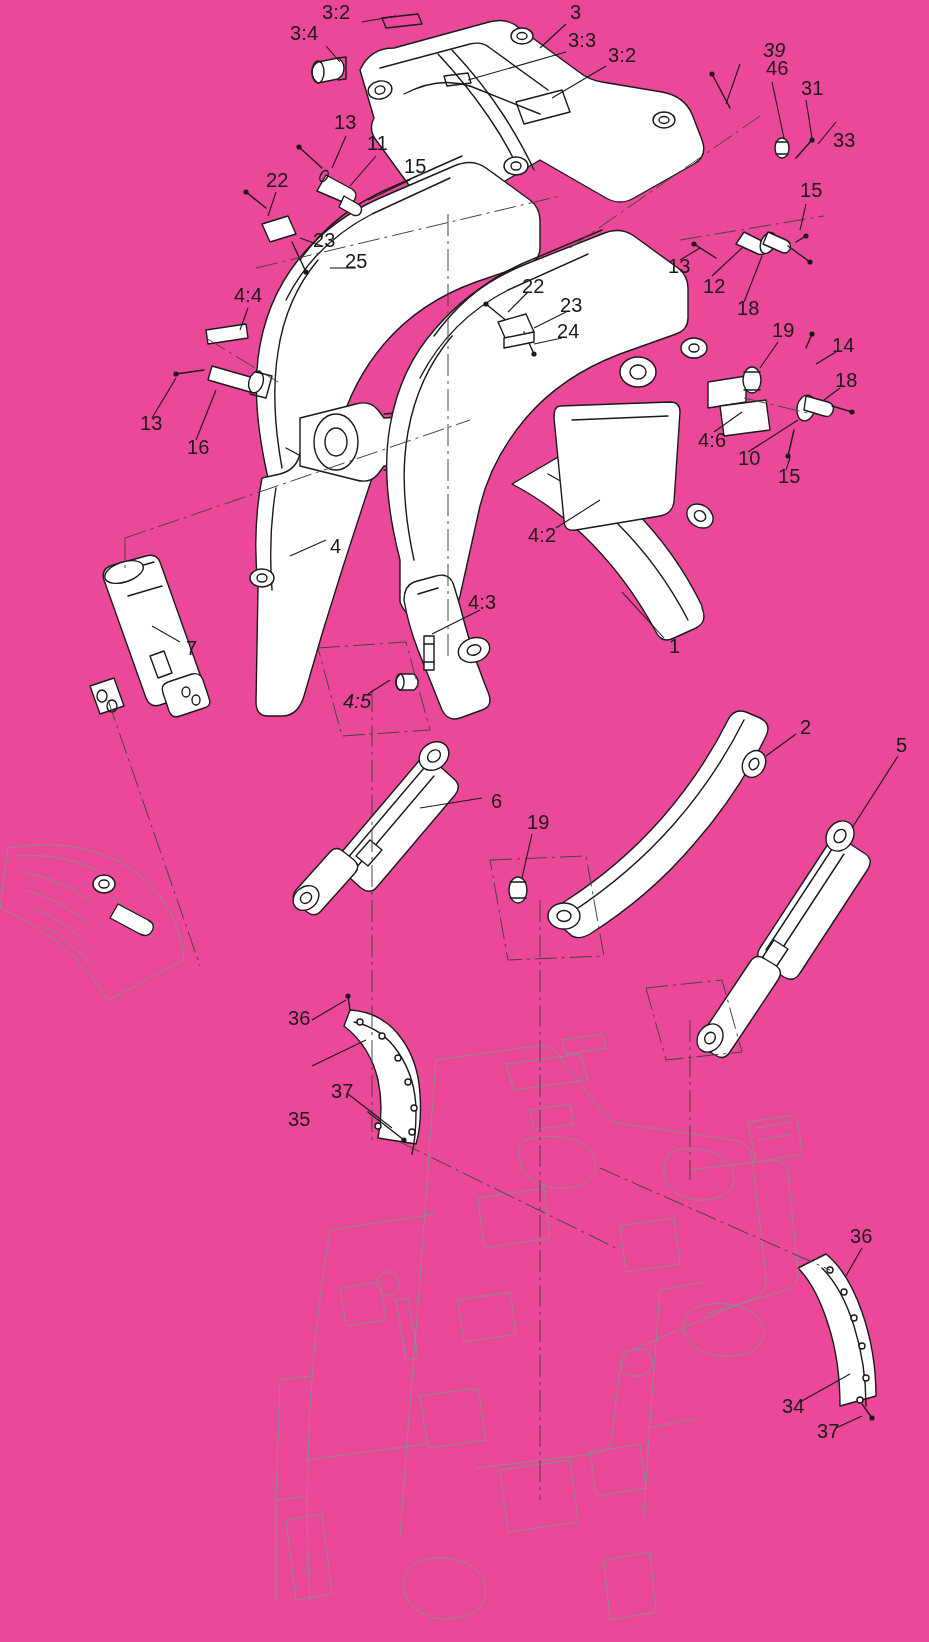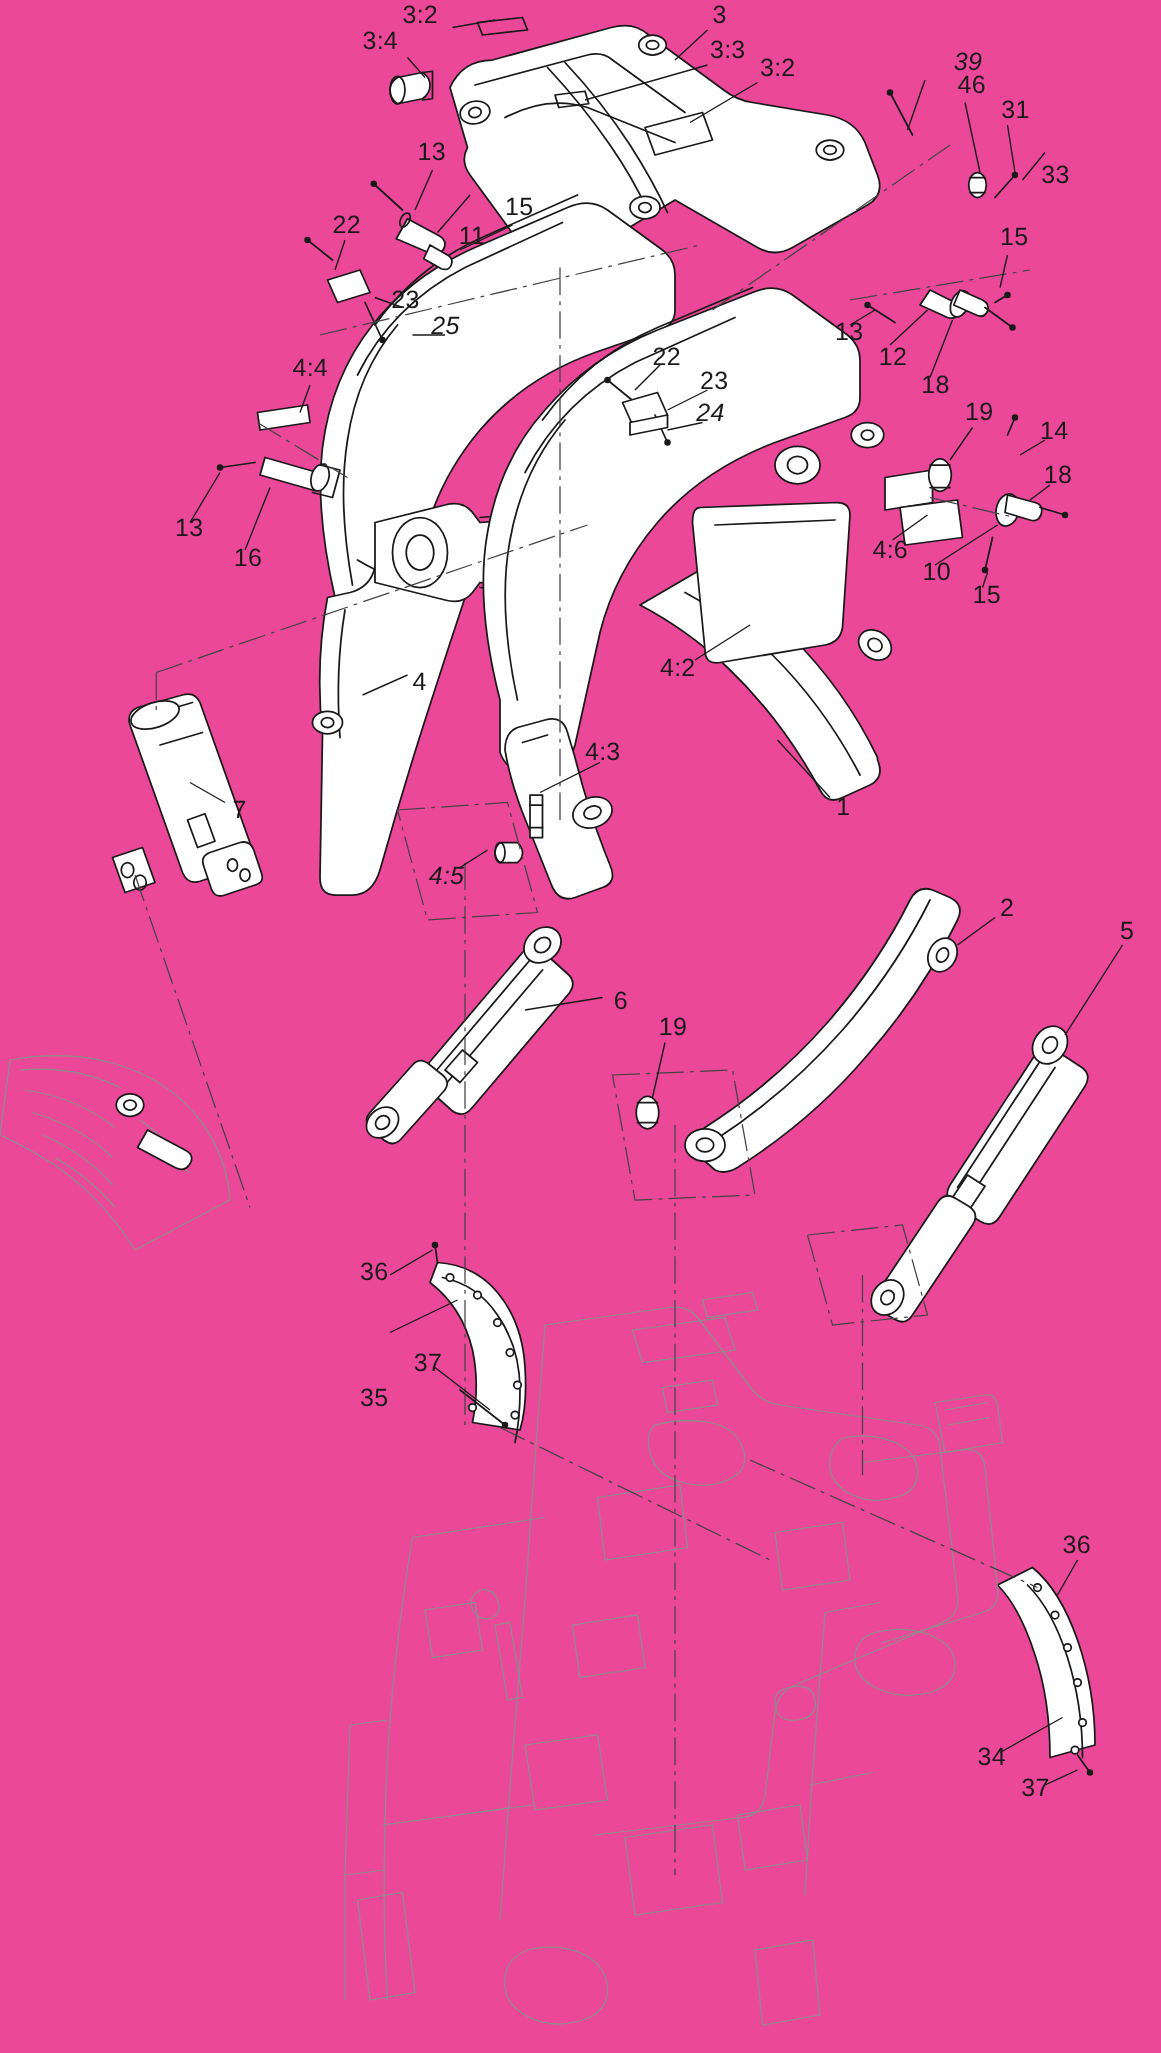--- a/index.html
+++ b/index.html
@@ -398,32 +398,32 @@
   <div class="callout" style="left:322px; top:2px;">3:2</div>
   <div class="callout" style="left:570px; top:2px;">3</div>
   <div class="callout" style="left:290px; top:23px;text-align:center;">3:4</div>
   <div class="callout" style="left:568px; top:30px;">3:3</div>
   <div class="callout" style="left:608px; top:45px;">3:2</div>
   <div class="callout" style="left:763px; top:40px;font-style:italic;">39</div>
   <div class="callout" style="left:766px; top:58px;">46</div>
   <div class="callout" style="left:801px; top:78px;">31</div>
   <div class="callout" style="left:833px; top:98px;margin-top:32px;">33</div>
   <div class="callout" style="left:334px; top:112px;">13</div>
-  <div class="callout" style="left:367px; top:133px;margin-top:46px;">11</div>
+  <div class="callout" style="left:367px; top:133px;">11</div>
   <div class="callout" style="left:404px; top:156px;">15</div>
   <div class="callout" style="left:266px; top:170px;">22</div>
   <div class="callout" style="left:800px; top:180px;">15</div>
   <div class="callout" style="left:313px; top:230px;">23</div>
   <div class="callout" style="left:522px; top:276px;">22</div>
   <div class="callout" style="left:668px; top:256px;">13</div>
   <div class="callout" style="left:703px; top:276px;">12</div>
   <div class="callout" style="left:737px; top:298px;">18</div>
-  <div class="callout" style="left:345px; top:251px;font-style:italic;">25</div>
+  <div class="callout" style="left:345px; top:251px;">25</div>
   <div class="callout" style="left:560px; top:295px;">23</div>
-  <div class="callout" style="left:557px; top:321px;font-style:italic;">24</div>
+  <div class="callout" style="left:557px; top:321px;">24</div>
   <div class="callout" style="left:772px; top:320px;">19</div>
   <div class="callout" style="left:832px; top:335px;">14</div>
   <div class="callout" style="left:835px; top:370px;">18</div>
   <div class="callout" style="left:234px; top:285px;">4:4</div>
   <div class="callout" style="left:140px; top:413px;">13</div>
   <div class="callout" style="left:187px; top:437px;">16</div>
   <div class="callout" style="left:698px; top:430px;">4:6</div>
   <div class="callout" style="left:738px; top:448px;">10</div>
   <div class="callout" style="left:778px; top:466px;">15</div>
   <div class="callout" style="left:528px; top:525px;">4:2</div>

